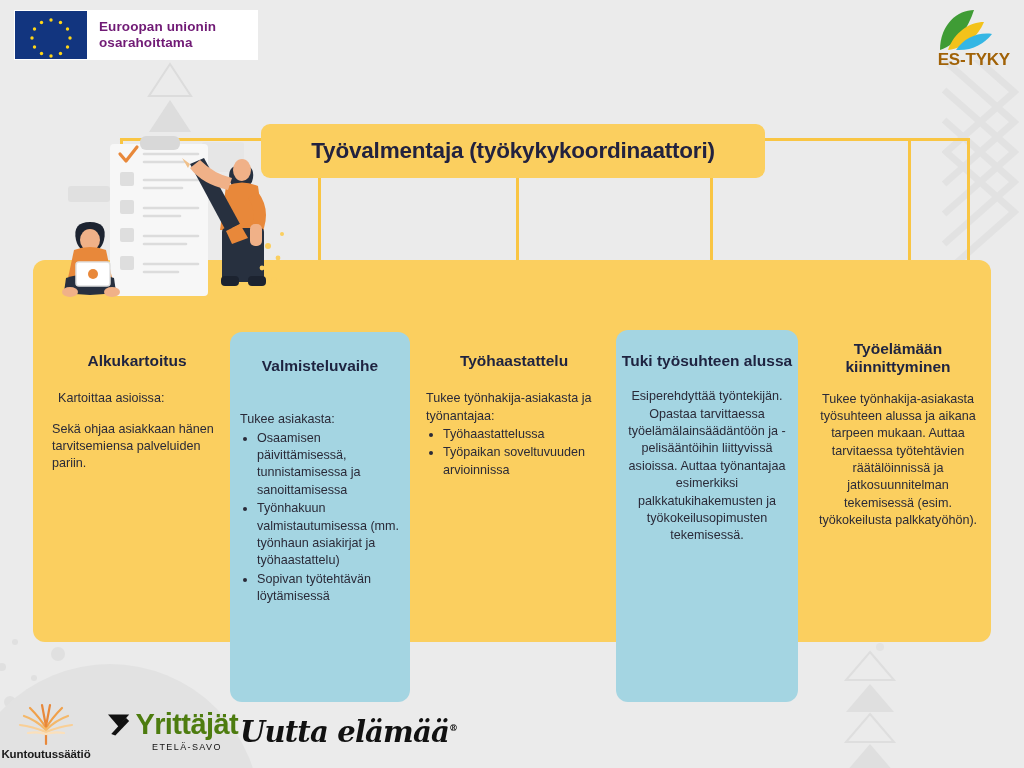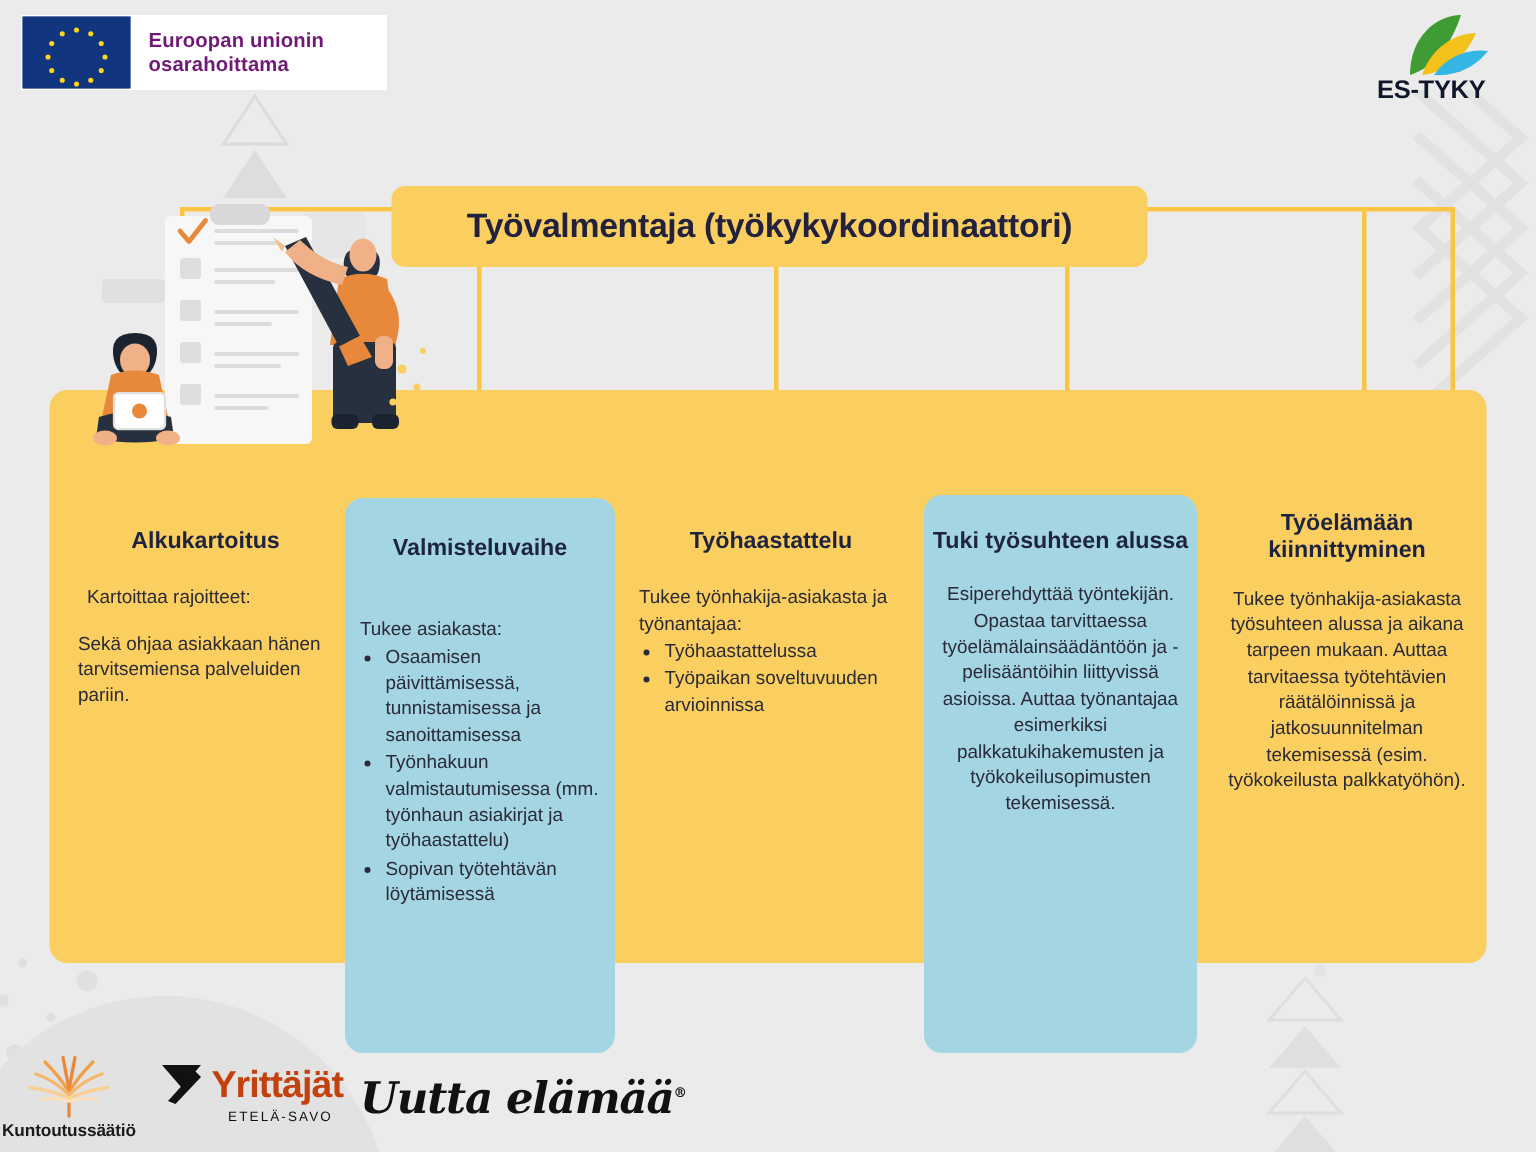--- a/index.html
+++ b/index.html
@@ -50,22 +50,22 @@
     font-weight: bold;
     font-size: 13.5px;
     line-height: 1.22;
     letter-spacing: .1px;
   }
 
   
   .estyky { position: absolute; right: 14px; top: 8px; width: 92px; height: 62px; }
   .estyky-text {
     position: absolute; bottom: 0; left: 0; width: 100%;
-    text-align: left;
-    font-weight: bold; font-size: 17px; color: #0f172a;
+    text-align: right;
+    font-weight: bold; font-size: 17px; color: #a16207;
     letter-spacing: -.2px;
   }
 
   
   .bracket { position: absolute; left: 120px; top: 138px; width: 850px; height: 125px; }
   .bracket-top {
     position: absolute; left: 0; top: 0; width: 100%; height: 3px;
     background: #f9c543;
     border-radius: 2px;
   }
@@ -153,21 +153,21 @@
   .lead-indent { padding-left: 6px; }
 
   
   .footer { position: absolute; left: 0; bottom: 0; width: 1024px; height: 70px; z-index: 7; }
   .kunto { position: absolute; left: 0; bottom: 8px; width: 92px; height: 58px; }
   .kunto-text {
     position: absolute; bottom: 0; left: 0; width: 100%; text-align: center;
     font-weight: bold; font-size: 11.5px; color: #1a1a1a; letter-spacing: -.1px;
   }
   .yritt { position: absolute; left: 108px; bottom: 14px; height: 46px; width: 130px; }
-  .yritt-main { font-weight: bold; font-size: 25px; color: #c2410c; letter-spacing: -.6px; }
+  .yritt-main { font-weight: bold; font-size: 29px; color: #4d7c0f; letter-spacing: -.6px; }
   .yritt-sub { font-size: 9px; color: #111; letter-spacing: 1.4px; text-align: center;
                margin-top: 1px; margin-left: 28px; }
   .uutta {
     position: absolute; left: 240px; bottom: 19px;
     font-family: "DejaVu Serif", serif;
     font-style: italic; font-weight: bold; font-size: 29px;
     color: #111; letter-spacing: -.8px;
   }
   .uutta sup { font-size: 9px; vertical-align: super; }
 </style>
@@ -338,21 +338,21 @@
       <circle cx="198" cy="160" r="2"></circle>
         <circle cx="220" cy="106" r="2"></circle>
     </g>
   </svg>
 
   <div class="panel"></div>
 
   <div class="col" id="col1">
     <div class="col-head">Alkukartoitus</div>
     <div class="col-body">
-      <p class="lead lead-indent">Kartoittaa rajoitteet:</p>
+      <p class="lead lead-indent">Kartoittaa asioissa:</p>
       <p class="after">Sekä ohjaa asiakkaan hänen tarvitsemiensa palveluiden pariin.</p>
     </div>
   </div>
 
   <div class="col blue" id="col2">
     <div class="col-head">Valmisteluvaihe</div>
     <div class="col-body">
       <p class="lead">Tukee asiakasta:</p>
       <ul>
         <li>Osaamisen päivittämisessä, tunnistamisessa ja sanoittamisessa</li>

